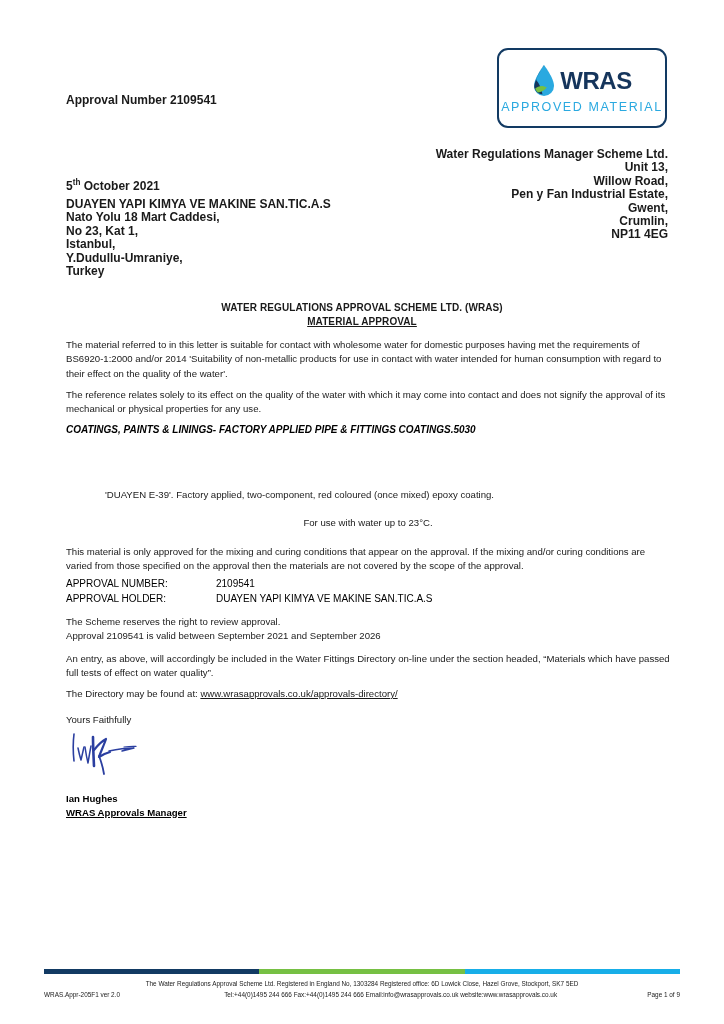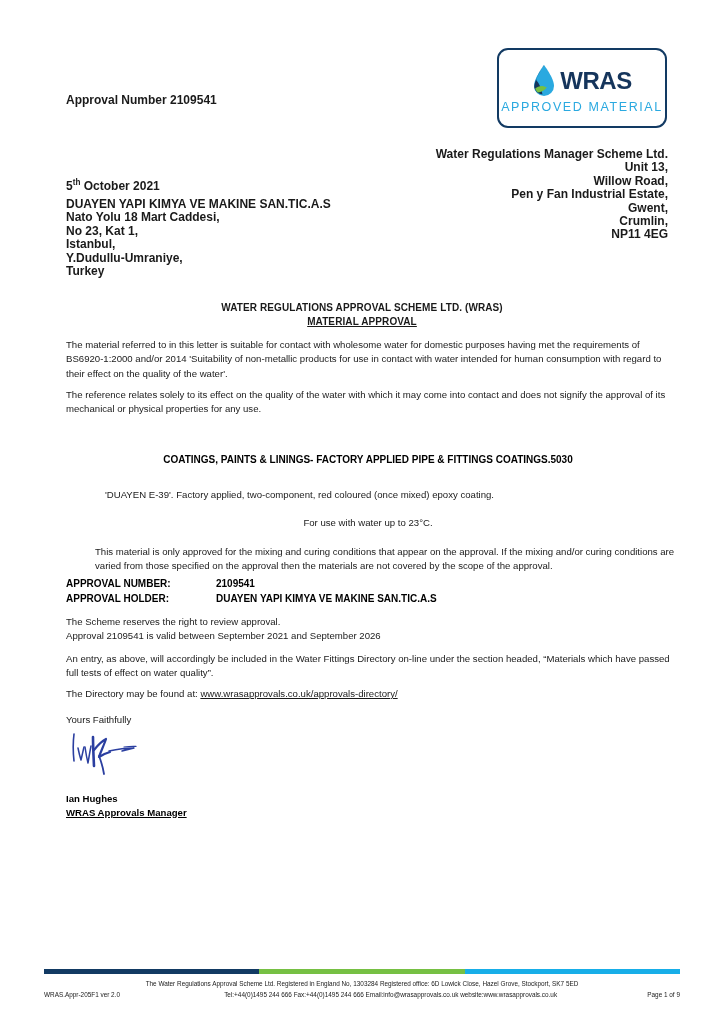--- a/index.html
+++ b/index.html
@@ -101,40 +101,41 @@
     color: #1a1a1a;
   }
 
   .p1 { top: 338px; }
   .p2 { top: 388px; }
 
   .section-head {
     position: absolute;
     left: 66px;
     width: 604px;
-    top: 454px;
+    top: 424px;
     font-size: 10px;
     font-weight: bold;
     display: flex;
-    justify-content: center;
+    justify-content: flex-start;
     align-items: baseline;
+    font-style: italic;
   }
 
   .p3 { top: 488px; margin-left: 39px; }
   .p4 { top: 489px; }
   .p5 { top: 516px; text-align: center; }
-  .p6 { top: 545px; margin-left: 29px; }
+  .p6 { top: 545px; }
 
   .approval-lines {
     position: absolute;
     left: 66px;
     top: 576px;
     width: 604px;
     font-size: 10px;
-    font-weight: bold;
+    font-weight: normal;
     line-height: 15px;
   }
   .approval-lines .lbl { display: inline-block; width: 150px; }
 
   .p7 { top: 615px; }
   .p8 { top: 652px; }
   .p9 { top: 687px; }
 
   .link {
     text-decoration: underline;

